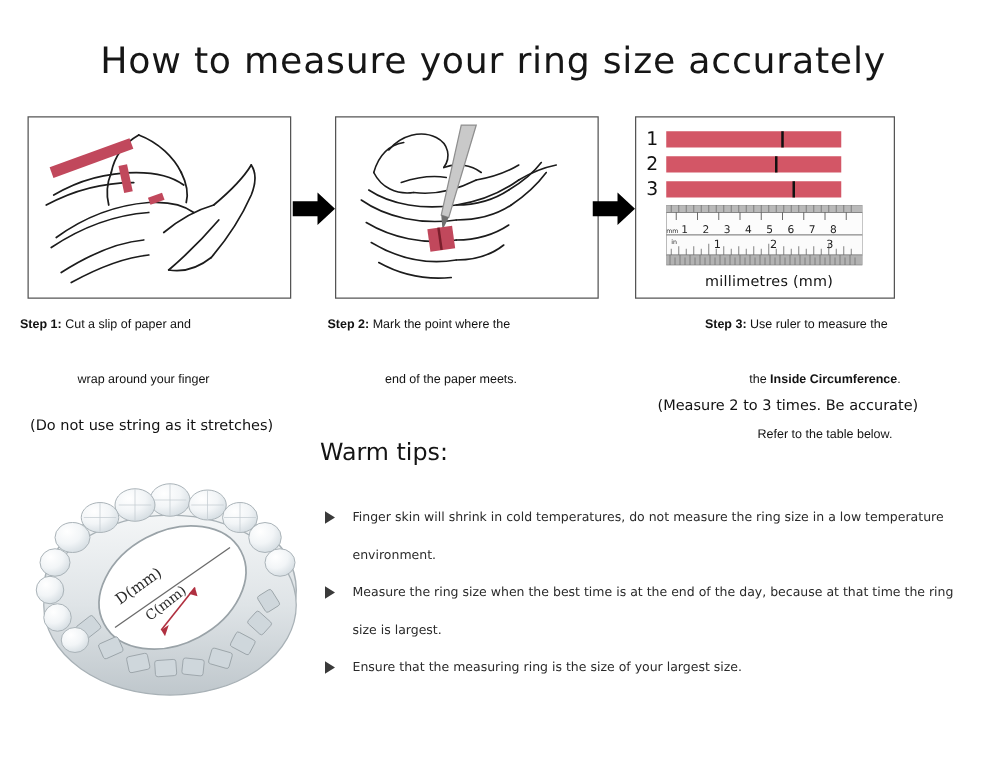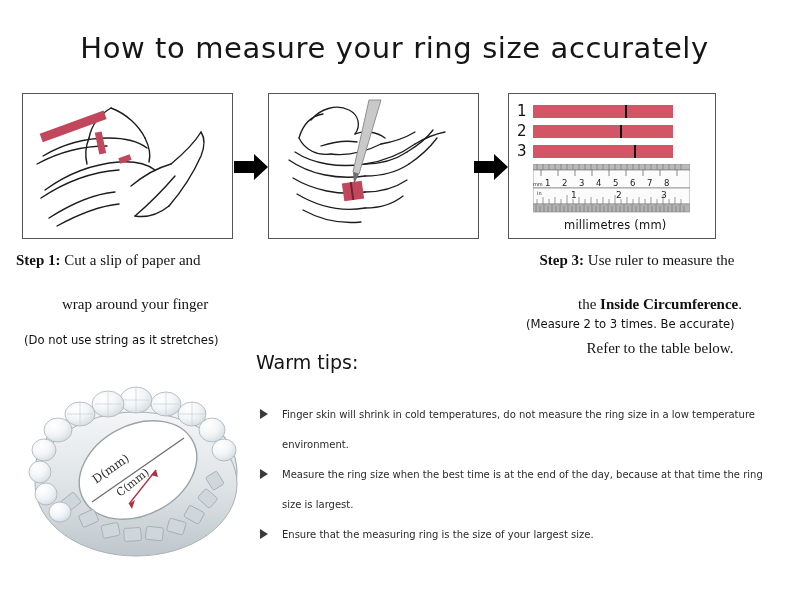--- a/index.html
+++ b/index.html
@@ -40,24 +40,24 @@
   .arrow{
     position:absolute;
     width:36px;height:30px;
   }
   #arrow1{left:234px;top:152px;}
   #arrow2{left:474px;top:152px;}
 
   
   .cap{
     position:absolute;
-    font-size:15px;
+    font-size:10px;
     line-height:16px;
     color:#121212;
-    font-family:Liberation Serif, serif;
+    font-family:Liberation Sans, sans-serif;
   }
   .cap b{font-weight:bold;}
   .cap .ind{display:block;padding-left:46px;margin-top:28px;}
   #cap1{left:16px;top:252px;width:240px;}
   #cap2{left:262px;top:252px;width:240px;}
   #cap3{left:502px;top:252px;width:270px;text-align:center;}
   .note{
     position:absolute;
     font-size:11.6px;
     color:#121212;
@@ -261,20 +261,25 @@
     <div class="mmlabel">millimetres (mm)</div>
   </div>
 
   <div class="cap" id="cap1">
     <span style="font-weight:bold">Step 1:</span>
     <span>Cut a slip of paper and</span>
     <span class="ind">wrap around your finger</span>
   </div>
   <div class="note" id="note1">(Do not use string as it stretches)</div>
 
+  <div class="cap" id="cap2">
+    <span style="font-weight:bold">Step 2:</span>
+    <span>Mark the point where the</span>
+    <span class="ind">end of the paper meets.</span>
+  </div>
 
   <div class="cap" id="cap3">
     <span style="font-weight:bold">Step 3:</span>
     <span>Use ruler to measure the</span>
     <span class="ind"><span>the </span><b>Inside Circumference</b><span>.</span></span>
     <span class="ind">Refer to the table below.</span>
   </div>
   <div class="note" id="note3">(Measure 2 to 3 times. Be accurate)</div>
 
   <div id="ringbox">

